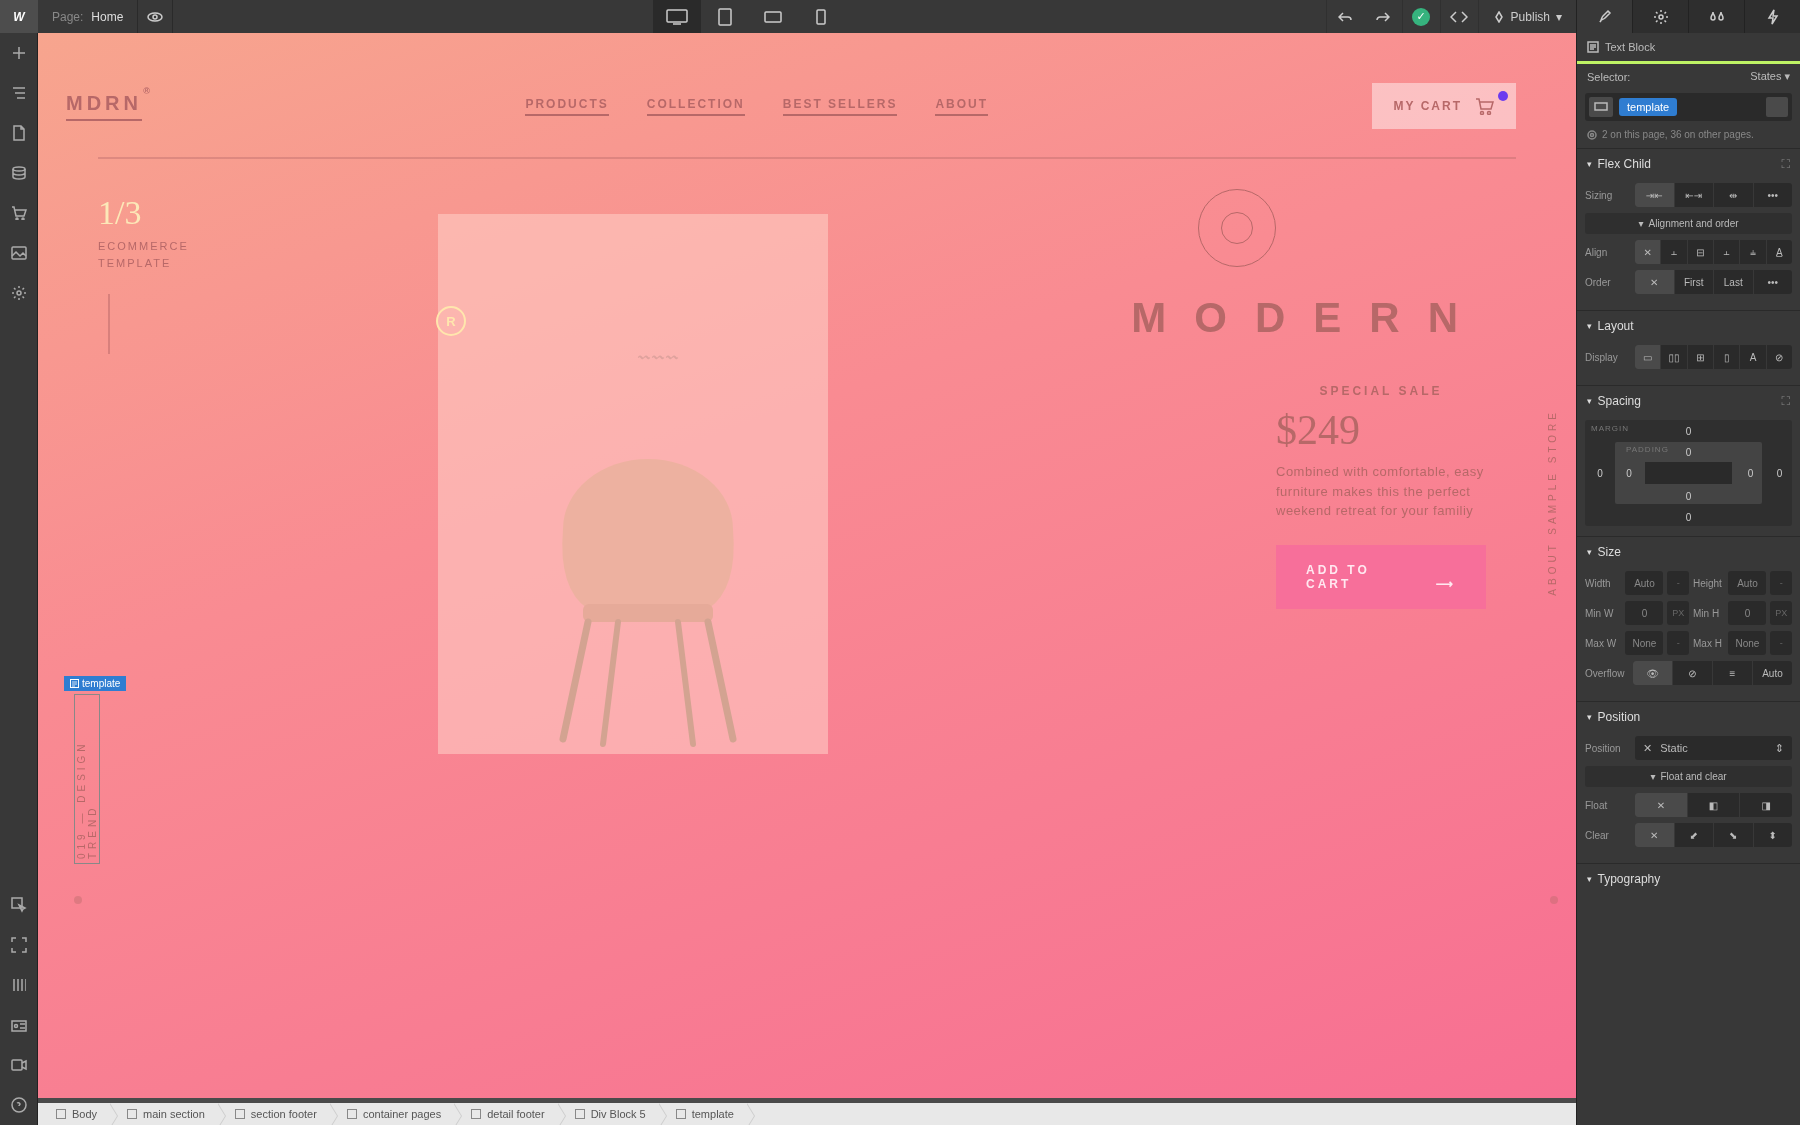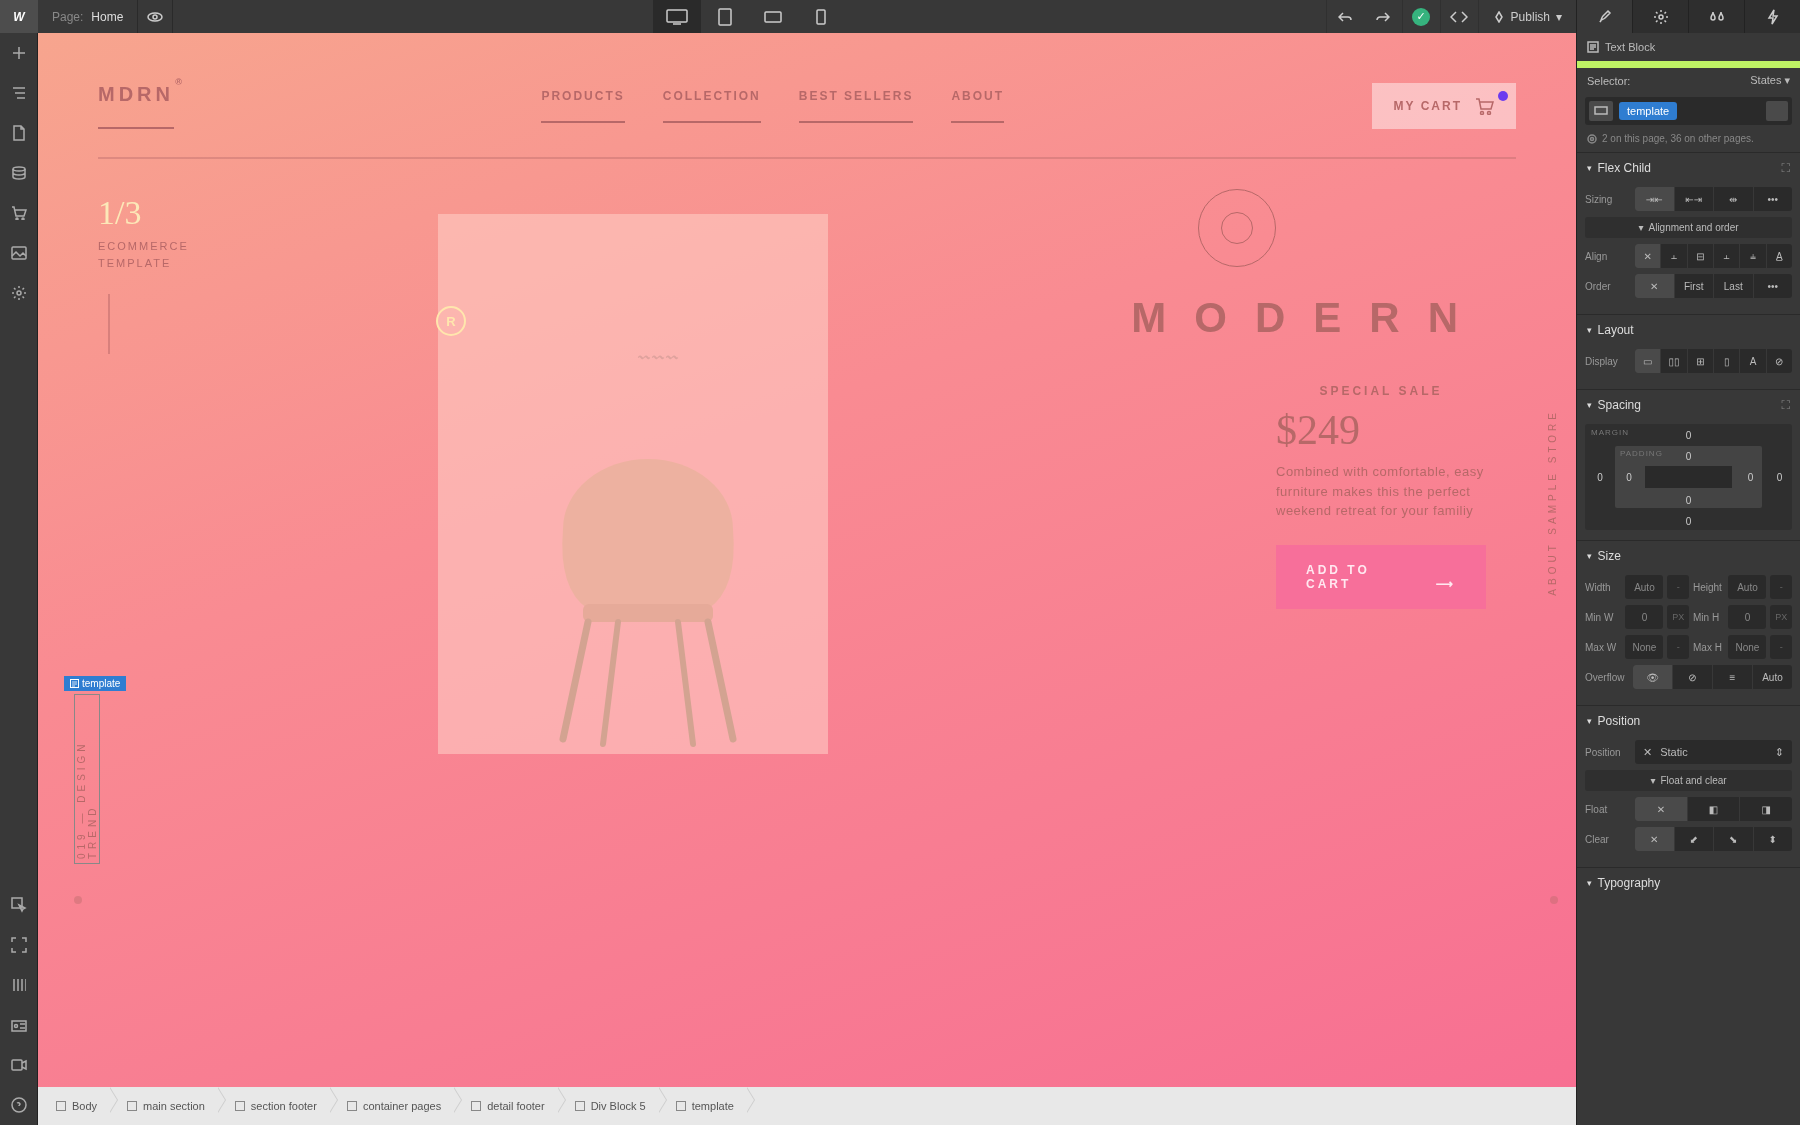--- a/index.html
+++ b/index.html
@@ -30,21 +30,21 @@
 .right-tabs { height: 33px; background: #2e2e2e; display: flex; }
 .right-tab { flex: 1; display: flex; align-items: center; justify-content: center; border-left: 1px solid #222; }
 .right-tab.active { background: #383838; }
 
 
 .main-row { flex: 1; display: flex; min-height: 0; }
 .canvas-wrap { flex: 1; background: #4a4a4a; position: relative; overflow: hidden; }
 .canvas { position: absolute; inset: 0 0 27px 0; background: linear-gradient(160deg, #f7a58e 0%, #f98b92 40%, #f76f92 100%); }
 
 
-.site-header { display: flex; padding: 50px 60px 0 60px; }
+.site-header { display: flex; align-items: center; padding: 50px 60px 0 28px; }
 .brand { font-weight: 800; letter-spacing: 4px; color: #b76868; font-size: 20px; border-bottom: 2px solid #b76868; padding-bottom: 4px; position: relative; }
 .brand sup { font-size: 9px; position: absolute; top: -6px; right: -12px; }
 .nav { display: flex; gap: 38px; margin: 6px auto; }
 .nav a { color: #b76868; font-size: 12px; letter-spacing: 2px; font-weight: 600; text-decoration: none; padding-bottom: 3px; border-bottom: 2px solid #b76868; }
 .cart-btn { background: rgba(255,255,255,0.45); padding: 14px 22px; display: flex; align-items: center; gap: 12px; color: #b76868; font-weight: 700; letter-spacing: 2px; font-size: 12px; position: relative; }
 .cart-dot { width: 10px; height: 10px; border-radius: 50%; background: #6b3bef; position: absolute; top: 8px; right: 8px; }
 .hr { height: 2px; background: rgba(183,104,104,0.4); margin: 28px 60px 0 60px; }
 
 .hero { position: relative; height: 760px; }
 .slide-num { position: absolute; left: 60px; top: 35px; color: #fce8b8; }
@@ -71,28 +71,28 @@
 .sale-desc { font-size: 13px; line-height: 1.5; letter-spacing: 0.5px; }
 .add-cart { margin-top: 24px; background: #f76f9a; color: #ffe8f0; padding: 18px 30px; letter-spacing: 3px; font-size: 12px; font-weight: 700; display: inline-flex; align-items: flex-end; gap: 20px; }
 
 .about-vert { position: absolute; right: 18px; top: 250px; writing-mode: vertical-rl; transform: rotate(180deg); color: #b76868; font-size: 10px; letter-spacing: 4px; }
 .trend-vert { position: absolute; left: 36px; bottom: 55px; height: 170px; writing-mode: vertical-rl; transform: rotate(180deg); color: #b76868; font-size: 10px; letter-spacing: 4px; border: 1px solid #888; padding: 4px 1px; }
 .sel-badge { position: absolute; left: 26px; bottom: 228px; background: #2f7dd1; color: #fff; font-size: 10px; padding: 2px 6px; display: flex; align-items: center; gap: 3px; }
 .pager-dot-l { position: absolute; left: 36px; bottom: 15px; width: 8px; height: 8px; border-radius: 50%; background: rgba(183,104,104,0.4); }
 .pager-dot-r { position: absolute; right: 18px; bottom: 15px; width: 8px; height: 8px; border-radius: 50%; background: rgba(183,104,104,0.4); }
 
 
-.breadcrumb { height: 38px; background: #e8e8e8; display: flex; align-items: center; position: absolute; bottom: 0; left: 0; right: 0; font-size: 11px; color: #555; }
+.breadcrumb { height: 22px; background: #e8e8e8; display: flex; align-items: center; position: absolute; bottom: 0; left: 0; right: 0; font-size: 11px; color: #555; }
 .crumb { display: flex; align-items: center; gap: 6px; padding: 0 12px 0 18px; height: 100%; position: relative; background: #e8e8e8; }
 .crumb:after { content: ''; position: absolute; right: -8px; top: 0; width: 0; height: 0; border-top: 13.5px solid transparent; border-bottom: 13.5px solid transparent; border-left: 8px solid #e8e8e8; z-index: 1; filter: drop-shadow(1px 0 0 #ccc); }
 .crumb-ico { width: 10px; height: 10px; border: 1px solid #888; }
 
 
 .right-panel { width: 224px; background: #383838; color: #bbb; font-size: 11px; overflow-y: auto; border-left: 1px solid #222; }
-.panel-header { display: flex; align-items: center; gap: 6px; padding: 8px 10px; border-bottom: 7px solid #bef264; }
+.panel-header { display: flex; align-items: center; gap: 6px; padding: 8px 10px; border-bottom: 3px solid #bef264; }
 .selector-row { display: flex; align-items: center; justify-content: space-between; padding: 6px 10px; }
 .selector-input { margin: 4px 8px; background: #2a2a2a; border-radius: 3px; padding: 4px; display: flex; align-items: center; gap: 6px; }
 .sel-prefix { width: 24px; height: 20px; background: #4a4a4a; border-radius: 2px; display: flex; align-items: center; justify-content: center; }
 .sel-chip { background: #2f7dd1; color: #fff; padding: 3px 8px; border-radius: 3px; font-size: 11px; }
 .sel-suffix { margin-left: auto; width: 22px; height: 20px; background: #4a4a4a; border-radius: 2px; }
 .usage-row { padding: 4px 10px 8px 10px; color: #888; font-size: 10px; display: flex; align-items: center; gap: 5px; }
 
 .section { border-top: 1px solid #2a2a2a; }
 .section-head { display: flex; align-items: center; padding: 8px 10px; font-size: 12px; color: #ddd; font-weight: 500; cursor: pointer; }
 .section-head .chev { margin-right: 6px; font-size: 9px; }
@@ -504,21 +504,21 @@
             <span class="corner">⛶</span>
           </div>
         <div class="section-body">
           <div class="spacing-box">
             <div class="box-lbl" style="top:4px;left:6px">MARGIN</div>
             <div class="box-val" style="top:11px;left:50%">0</div>
             <div class="box-val" style="bottom:3px;left:50%;transform:translateX(-50%)">0</div>
             <div class="box-val" style="top:50%;left:15px">0</div>
             <div class="box-val" style="top:50%;right:7px">0</div>
             <div class="padding-box">
-              <div class="box-lbl" style="top:3px;left:5px">PADDING</div>
+              <div class="box-lbl" style="top:3px;left:11px">PADDING</div>
               <div class="box-val" style="top:10px;left:50%">0</div>
               <div class="box-val" style="bottom:2px;left:50%;transform:translateX(-50%)">0</div>
               <div class="box-val" style="top:50%;left:14px">0</div>
               <div class="box-val" style="top:50%;right:6px">0</div>
               <div class="inner-box"></div>
             </div>
           </div>
         </div>
       </div>
 

